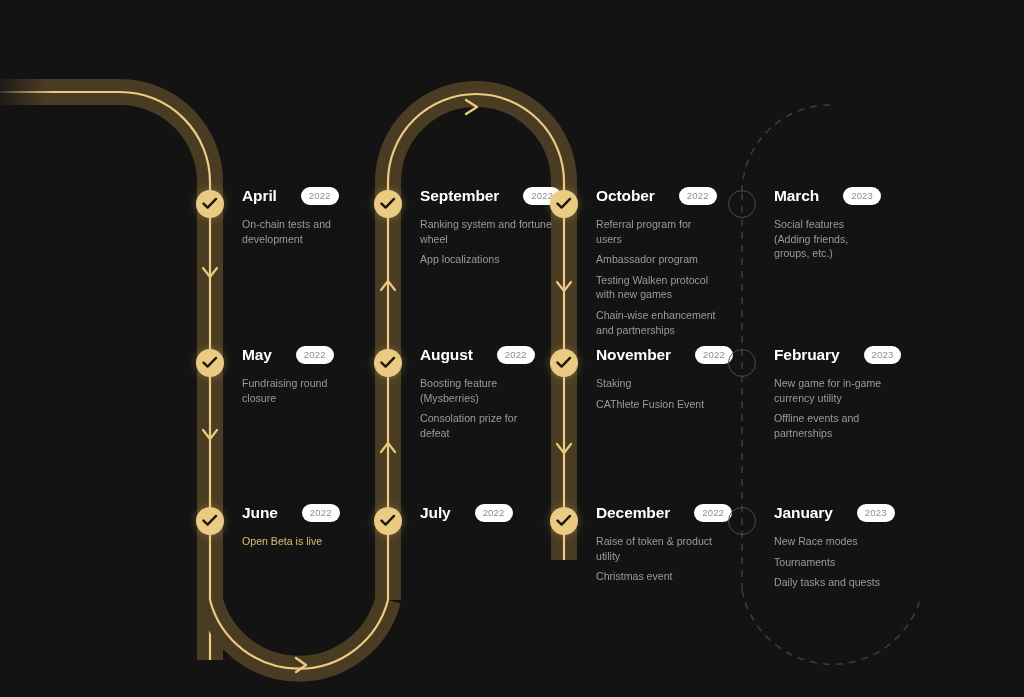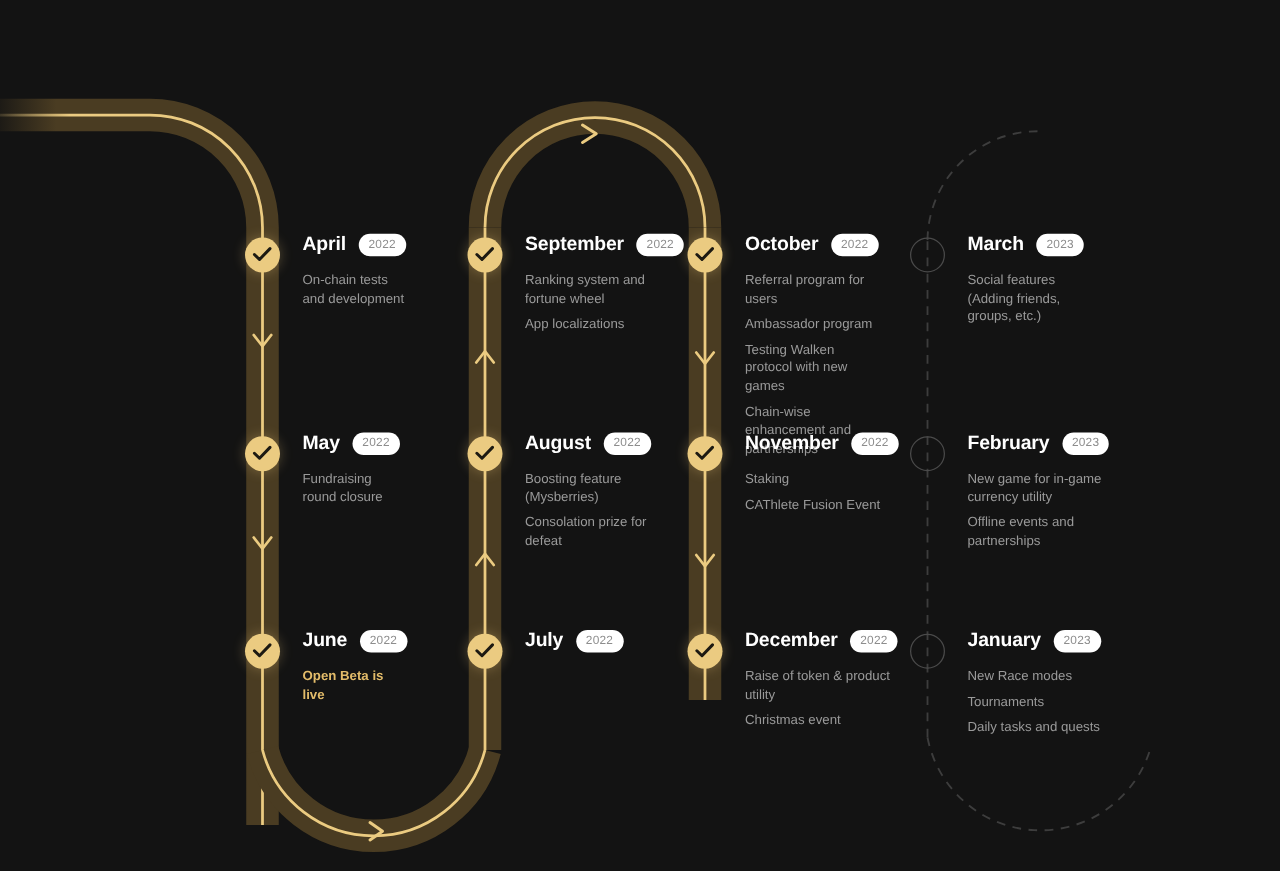--- a/index.html
+++ b/index.html
@@ -33,21 +33,21 @@
     box-shadow:0 0 10px rgba(235,203,129,0.32);
   }
   .marker.done svg { display:block; position:absolute; left:6px; top:7px; }
   .marker.future {
     background:transparent;
     border:1.4px solid #4a4a4a;
   }
 
   .body { position:absolute; left:46px; top:-4px; }
 
-  .head { display:flex; align-items:center; gap:10px; height:20px; }
+  .head { display:flex; align-items:center; gap:24px; height:20px; }
   .month {
     font-size:15.5px; font-weight:bold; color:#ffffff;
     letter-spacing:-0.1px; line-height:1;
   }
   .year {
     display:inline-block;
     background:#ffffff; color:#8d8d8d;
     font-size:9.5px; line-height:1;
     padding:4.5px 8px 4.5px 8px;
     border-radius:9px;
@@ -55,21 +55,21 @@
   }
 
   .items { margin-top:11px; }
   .item {
     font-size:10.6px; line-height:14.6px;
     color:#9a9a9a;
     margin-bottom:6px;
     max-width:150px;
   }
   .item:last-child { margin-bottom:0; }
-  .item.highlight { color:#E3BC6A; font-weight:bold; }
+  .item.highlight { color:#E3BC6A; font-weight:normal; }
 </style>
 </head>
 <body>
 
 <div id="root">
 
 
   <svg class="track-layer" viewBox="0 0 1024 697">
     <defs>
       <linearGradient id="fadeLeft" x1="0" y1="0" x2="1" y2="0">

